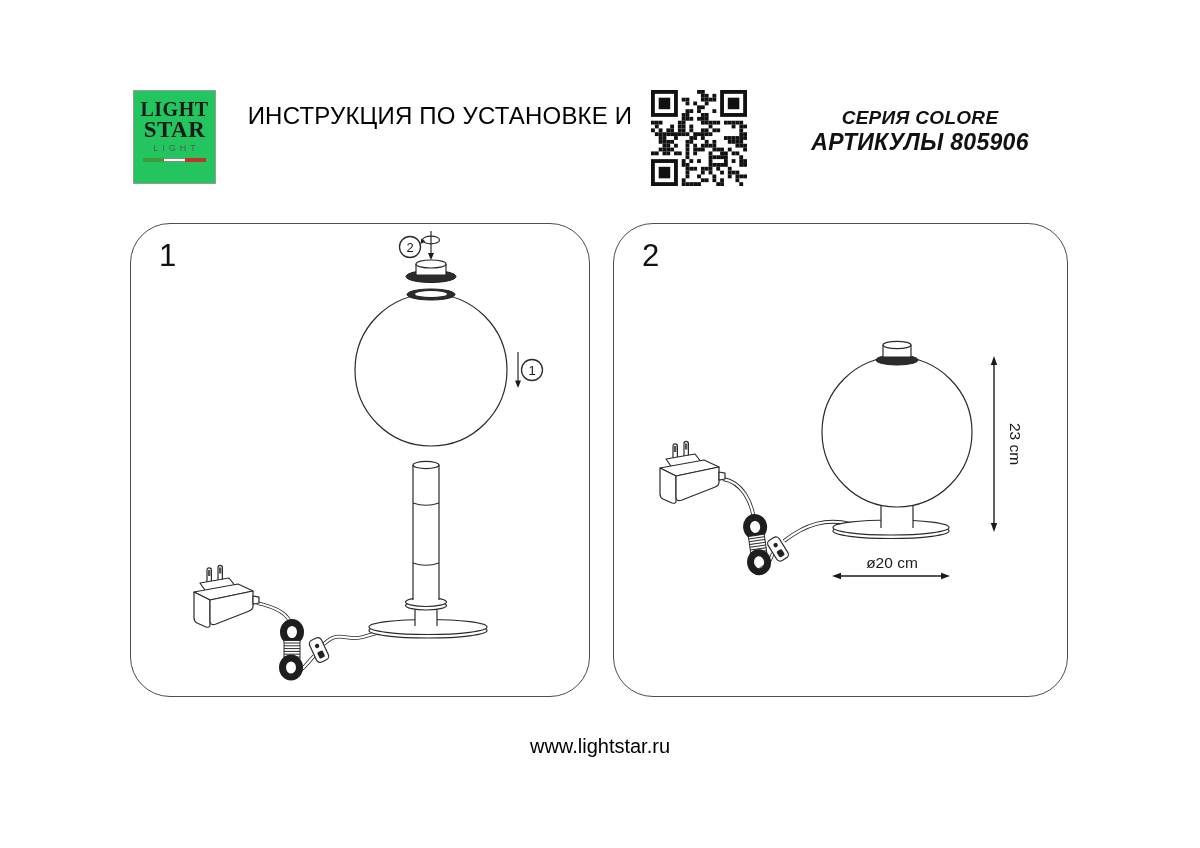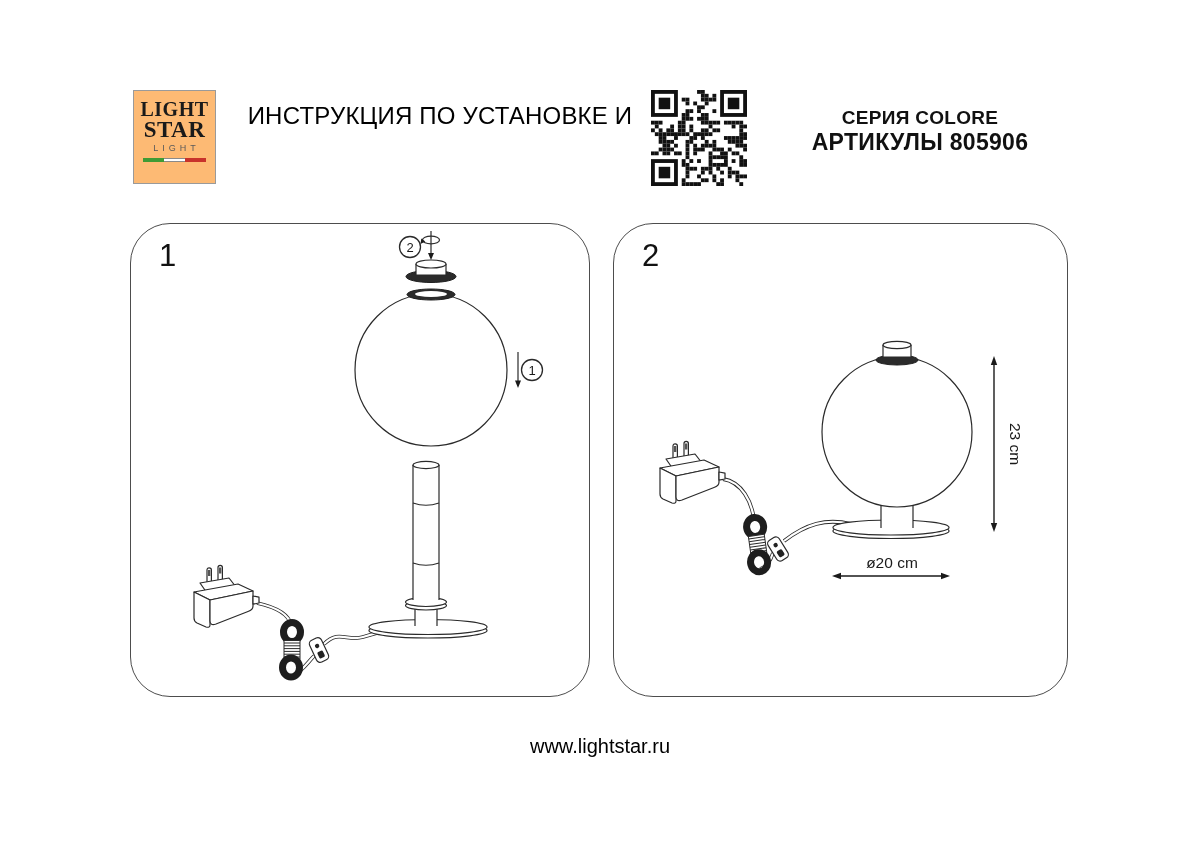--- a/index.html
+++ b/index.html
@@ -1,36 +1,36 @@
 <!DOCTYPE html>
 <html><head>
 <meta charset="utf-8">
 <style>
   html,body{margin:0;padding:0;background:#fff;}
   .page{position:relative;width:1200px;height:848px;background:#ffffff;overflow:hidden;
         font-family:"Liberation Sans",sans-serif;color:#111;}
 
   
   .logo-box{position:absolute;left:133px;top:90px;width:83px;height:94px;
-            border:1px solid #9a9a9a;background:#fdba74;text-align:center;box-sizing:border-box;}
+            border:1px solid #9a9a9a;background:#22c55e;text-align:center;box-sizing:border-box;}
   .logo-light{margin-top:9px;font-family:"Liberation Serif",serif;font-weight:bold;
               font-size:20px;line-height:19px;letter-spacing:.5px;color:#1a1a1a;}
   .logo-star{font-family:"Liberation Serif",serif;font-weight:bold;font-size:23px;
              line-height:21px;letter-spacing:.5px;color:#1a1a1a;text-align:center;}
   .logo-group{margin-top:3px;font-size:9px;letter-spacing:4px;color:#5a5a5a;text-indent:4px;}
   .logo-flag{display:flex;justify-content:center;gap:0;margin-top:5px;}
   .logo-flag span{display:inline-block;width:21px;height:4px;}
   .flag-w{border-top:1px solid #8a8a8a;border-bottom:1px solid #8a8a8a;height:2px !important;background:#fff;}
 
   .page-title{position:absolute;left:230px;top:99px;width:420px;text-align:center;
               font-weight:normal;font-size:24px;line-height:34px;color:#000;letter-spacing:.2px;}
 
   .qr{position:absolute;left:651px;top:90px;width:96px;height:96px;}
 
-  .series-block{position:absolute;left:780px;top:107px;width:280px;text-align:center;}
+  .series-block{position:absolute;left:780px;top:107px;width:280px;text-align:center;font-style:italic;}
   .series-line{font-weight:bold;font-size:19px;color:#111;letter-spacing:.3px;}
   .article-line{margin-top:0;font-weight:bold;font-size:23px;color:#111;letter-spacing:.3px;}
 
   
   .panel{position:absolute;top:223px;height:474px;background:#fff;border:1.4px solid #4d4d4d;
          border-radius:40px;box-sizing:border-box;}
   .panel-1{left:130px;width:460px;}
   .panel-2{left:613px;width:455px;}
   .panel-number{position:absolute;left:28px;top:14px;font-size:31px;font-weight:400;color:#111;}
   .panel svg.diagram{position:absolute;left:0;top:0;}

